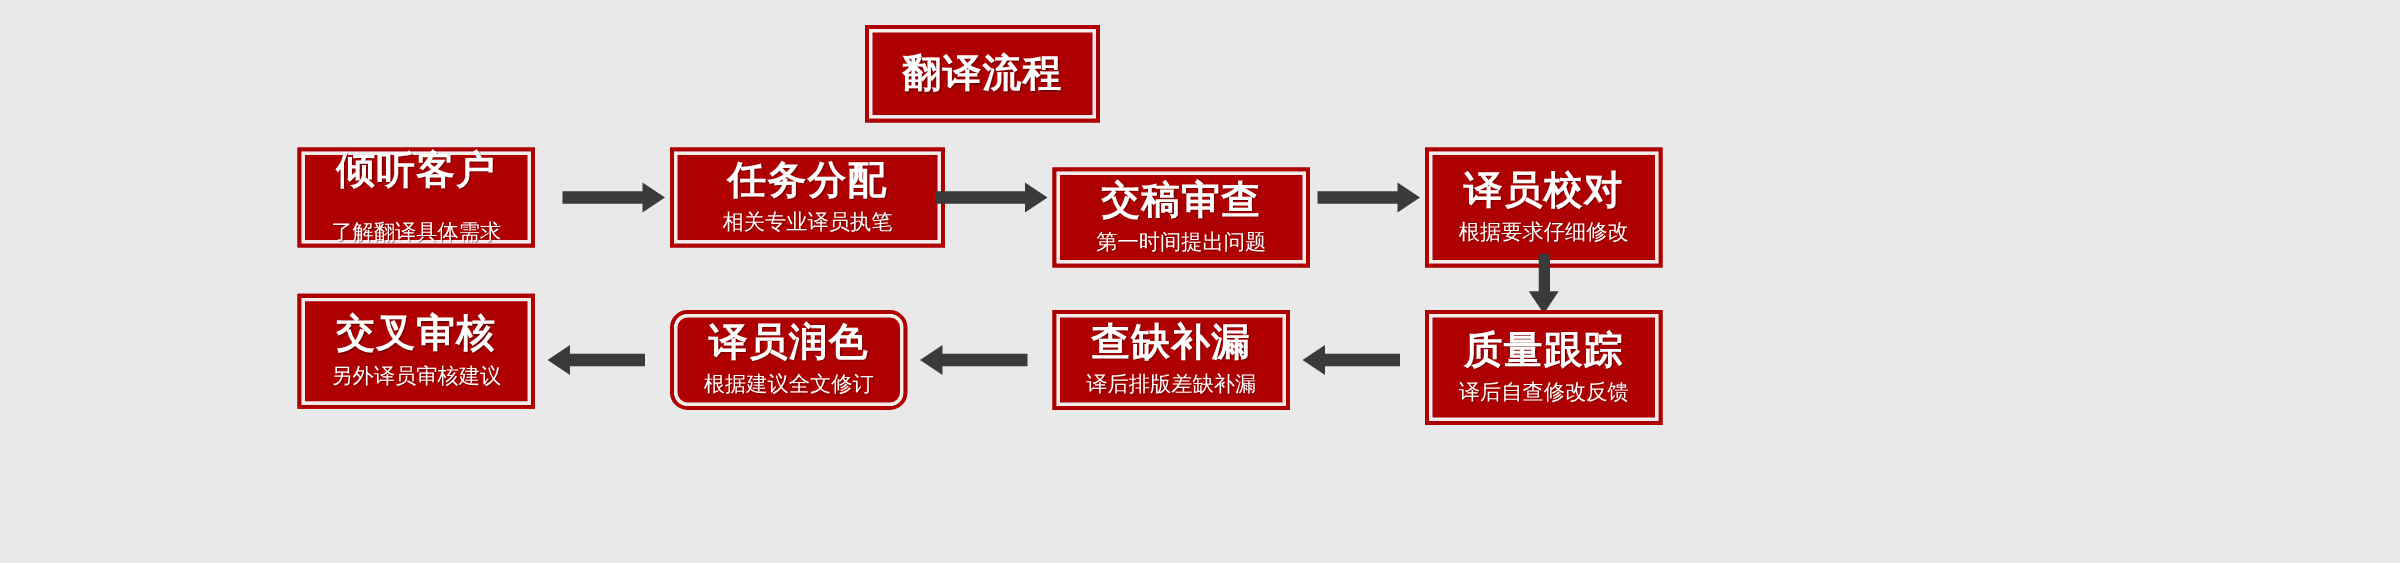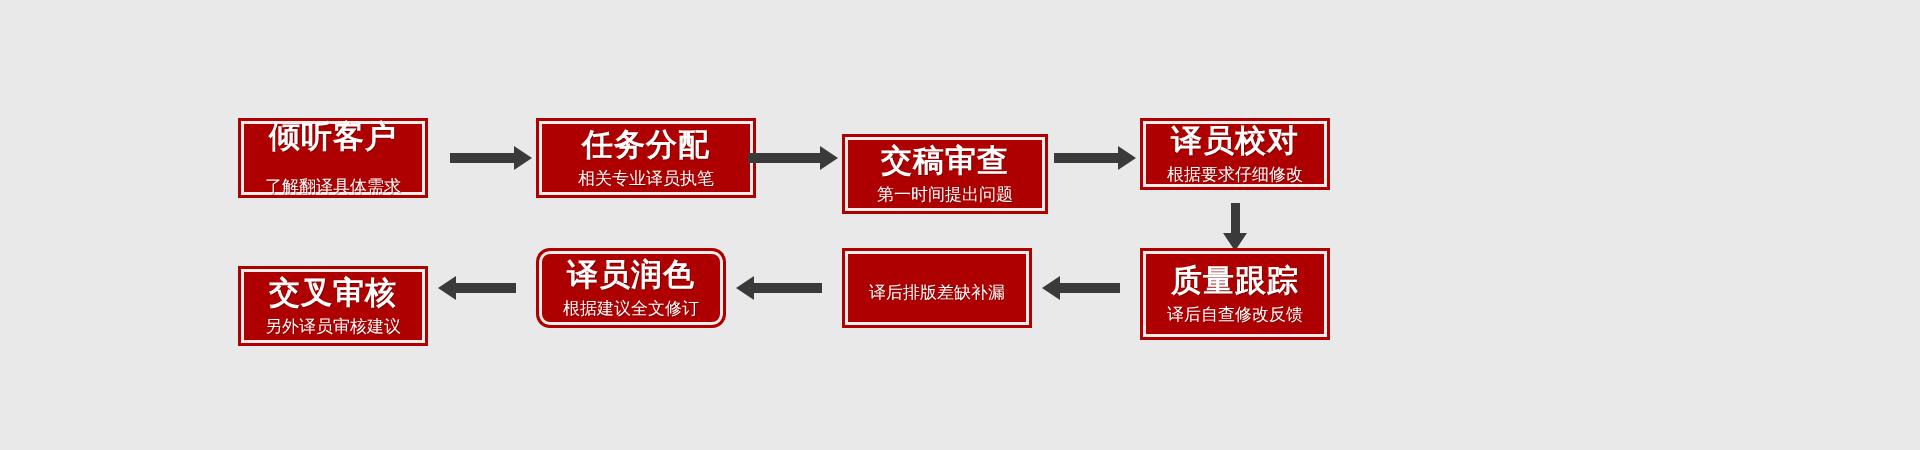--- a/index.html
+++ b/index.html
@@ -100,58 +100,62 @@
     border-left: 12px solid transparent;
     border-right: 12px solid transparent;
     border-top: 18px solid #3a3a3a;
   }
 </style>
 </head>
 <body>
 
 <div id="canvas">
 
+  <div class="node heading" style="left:692px; top:20px; width:188px; height:78px;">
+    <div class="title">翻译流程</div>
+  </div>
 
   <div class="node" style="left:238px; top:118px; width:190px; height:80px;gap:16px;">
     <div class="title">倾听客户</div>
     <div class="sub">了解翻译具体需求</div>
   </div>
 
   <div class="node" style="left:536px; top:118px; width:220px; height:80px;">
     <div class="title">任务分配</div>
     <div class="sub">相关专业译员执笔</div>
   </div>
 
   <div class="node" style="left:842px; top:134px; width:206px; height:80px;">
     <div class="title">交稿审查</div>
     <div class="sub">第一时间提出问题</div>
   </div>
 
-  <div class="node" style="left:1140px; top:118px; width:190px; height:72px;">
+  <div class="node" style="left:1140px; top:118px; width:190px; height:96px;">
     <div class="title">译员校对</div>
     <div class="sub">根据要求仔细修改</div>
   </div>
 
   <div class="arrow-h right" style="left:450px; top:153px; width:66px;"></div>
   <div class="arrow-h right" style="left:748px; top:153px; width:74px;"></div>
   <div class="arrow-h right" style="left:1054px; top:153px; width:66px;"></div>
 
   <div class="arrow-v down" style="left:1231px; top:203px; height:32px;"></div>
 
-  <div class="node" style="left:238px; top:266px; width:190px; height:80px;">
+  <div class="node" style="left:238px; top:235px; width:190px; height:92px;">
     <div class="title">交叉审核</div>
     <div class="sub">另外译员审核建议</div>
   </div>
 
   <div class="node" style="left:536px; top:248px; width:190px; height:80px;border-radius:14px;">
     <div class="title">译员润色</div>
     <div class="sub">根据建议全文修订</div>
   </div>
 
   <div class="node" style="left:842px; top:248px; width:190px; height:80px;">
+    <div class="title">查缺补漏</div>
     <div class="sub">译后排版差缺补漏</div>
   </div>
 
   <div class="node" style="left:1140px; top:248px; width:190px; height:92px;">
     <div class="title">质量跟踪</div>
     <div class="sub">译后自查修改反馈</div>
   </div>
 
   <div class="arrow-h left" style="left:1058px; top:283px; width:62px;"></div>
   <div class="arrow-h left" style="left:752px; top:283px; width:70px;"></div>

